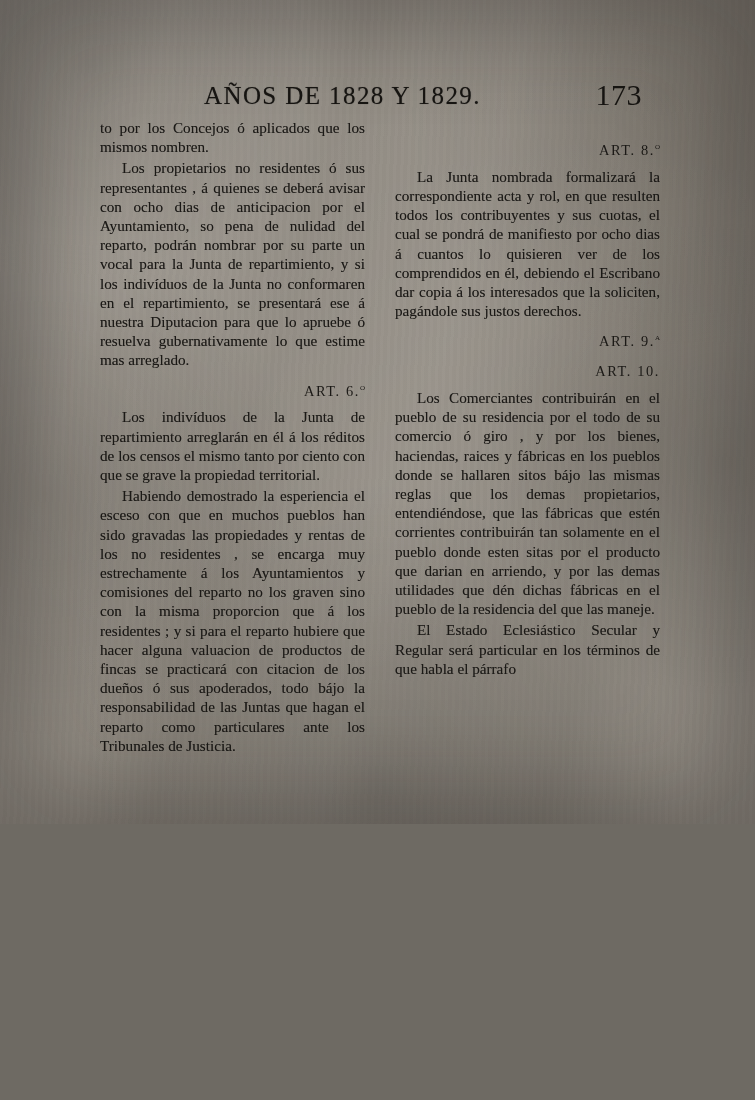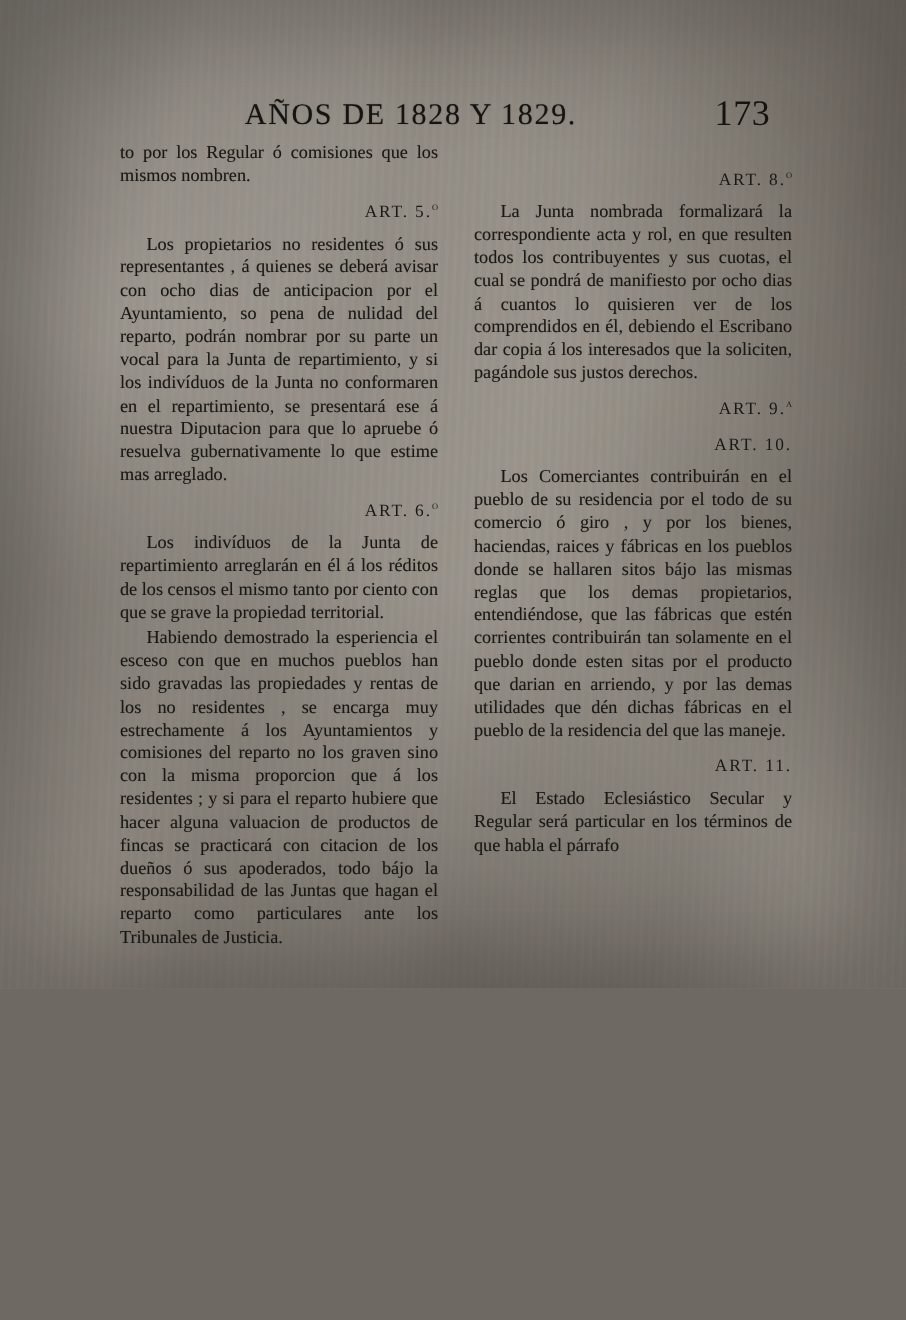--- a/index.html
+++ b/index.html
@@ -123,25 +123,22 @@
   <div class="sheet">
 
     <div class="header">
       <div class="running-title">AÑOS DE 1828 Y 1829.</div>
       <div class="folio">173</div>
     </div>
 
     <div class="columns">
 
       <div class="col">
-        <p class="body">to por los Regular ó comisiones que los mismos nombren.</p>
+        <p class="body">to por los Concejos ó aplicados que los mismos nombren.</p>
 
-        <div class="art-head">
-          <span>ART. 5.</span><span class="sup">o</span>
-        </div>
         <p class="body indent">Los propietarios no residentes ó sus representantes , á quienes se deberá avisar con ocho dias de anticipacion por el Ayuntamiento, so pena de nulidad del reparto, podrán nombrar por su parte un vocal para la Junta de repartimiento, y si los indivíduos de la Junta no conformaren en el repartimiento, se presentará ese á nuestra Diputacion para que lo apruebe ó resuelva gubernativamente lo que estime mas arreglado.</p>
 
         <div class="art-head">
           <span>ART. 6.</span><span class="sup">o</span>
         </div>
         <p class="body indent">Los indivíduos de la Junta de repartimiento arreglarán en él á los réditos de los censos el mismo tanto por ciento con que se grave la propiedad territorial.</p>
 
         <p class="body indent">Habiendo demostrado la esperiencia el esceso con que en muchos pueblos han sido gravadas las propiedades y rentas de los no residentes , se encarga muy estrechamente á los Ayuntamientos y comisiones del reparto no los graven sino con la misma proporcion que á los residentes ; y si para el reparto hubiere que hacer alguna valuacion de productos de fincas se practicará con citacion de los dueños ó sus apoderados, todo bájo la responsabilidad de las Juntas que hagan el reparto como particulares ante los Tribunales de Justicia.</p>
       </div>
 
@@ -153,21 +150,18 @@
 
         <div class="art-head">
           <span>ART. 9.</span><span class="sup">a</span>
         </div>
 
         <div class="art-head">
           <span>ART. 10.</span><span class="sup"></span>
         </div>
         <p class="body indent">Los Comerciantes contribuirán en el pueblo de su residencia por el todo de su comercio ó giro , y por los bienes, haciendas, raices y fábricas en los pueblos donde se hallaren sitos bájo las mismas reglas que los demas propietarios, entendiéndose, que las fábricas que estén corrientes contribuirán tan solamente en el pueblo donde esten sitas por el producto que darian en arriendo, y por las demas utilidades que dén dichas fábricas en el pueblo de la residencia del que las maneje.</p>
 
-        <div class="art-head">
-          <span>ART. 11.</span><span class="sup"></span>
-        </div>
         <p class="body indent">El Estado Eclesiástico Secular y Regular será particular en los términos de que habla el párrafo</p>
       </div>
 
     </div>
   </div>
 </div>
 
 </body></html>

